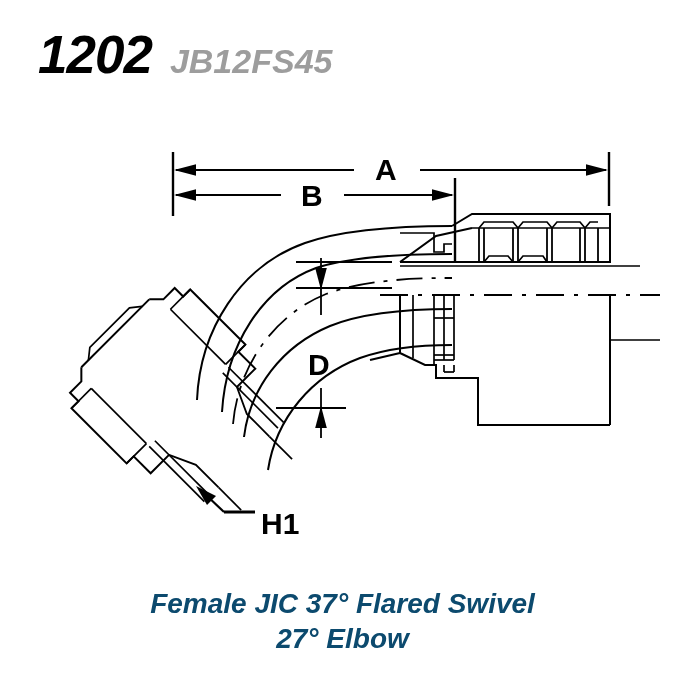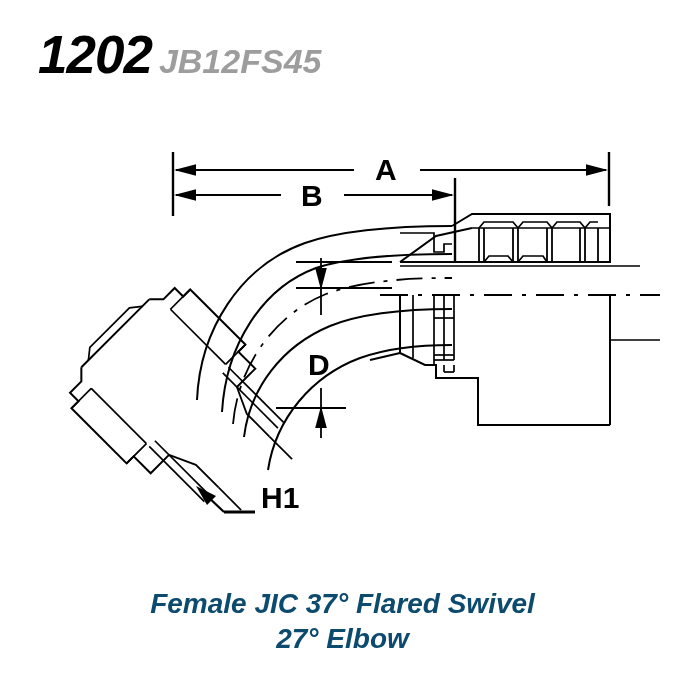--- a/index.html
+++ b/index.html
@@ -38,21 +38,21 @@
     line-height: 1;
   }
   .part-alias {
     font-family: "Liberation Sans", sans-serif;
     font-size: 34px;
     font-weight: bold;
     font-style: italic;
     color: #9d9d9d;
     letter-spacing: 0px;
     line-height: 1;
-    margin-left: 7px;
+    margin-left: 18px;
   }
   .caption {
     position: absolute;
     left: 0;
     top: 586px;
     width: 685px;
     text-align: center;
     font-family: "Liberation Sans", sans-serif;
     font-size: 28px;
     font-weight: bold;
@@ -231,20 +231,20 @@
 
     </g>
   </svg>
 
   <span class="dim-label" style="left:375px; top:155px;">A</span>
 
   <span class="dim-label" style="left:301px; top:181px;">B</span>
 
   <span class="dim-label" style="left:308px; top:350px;">D</span>
 
-  <span class="dim-label" style="left:261px; top:483px;">H1</span>
+  <span class="dim-label" style="left:261px; top:509px;">H1</span>
 
   <div class="caption">
     <span class="caption-line">Female JIC 37° Flared Swivel</span>
     <span class="caption-line">27° Elbow</span>
   </div>
 
 </div>
 
 </body></html>

